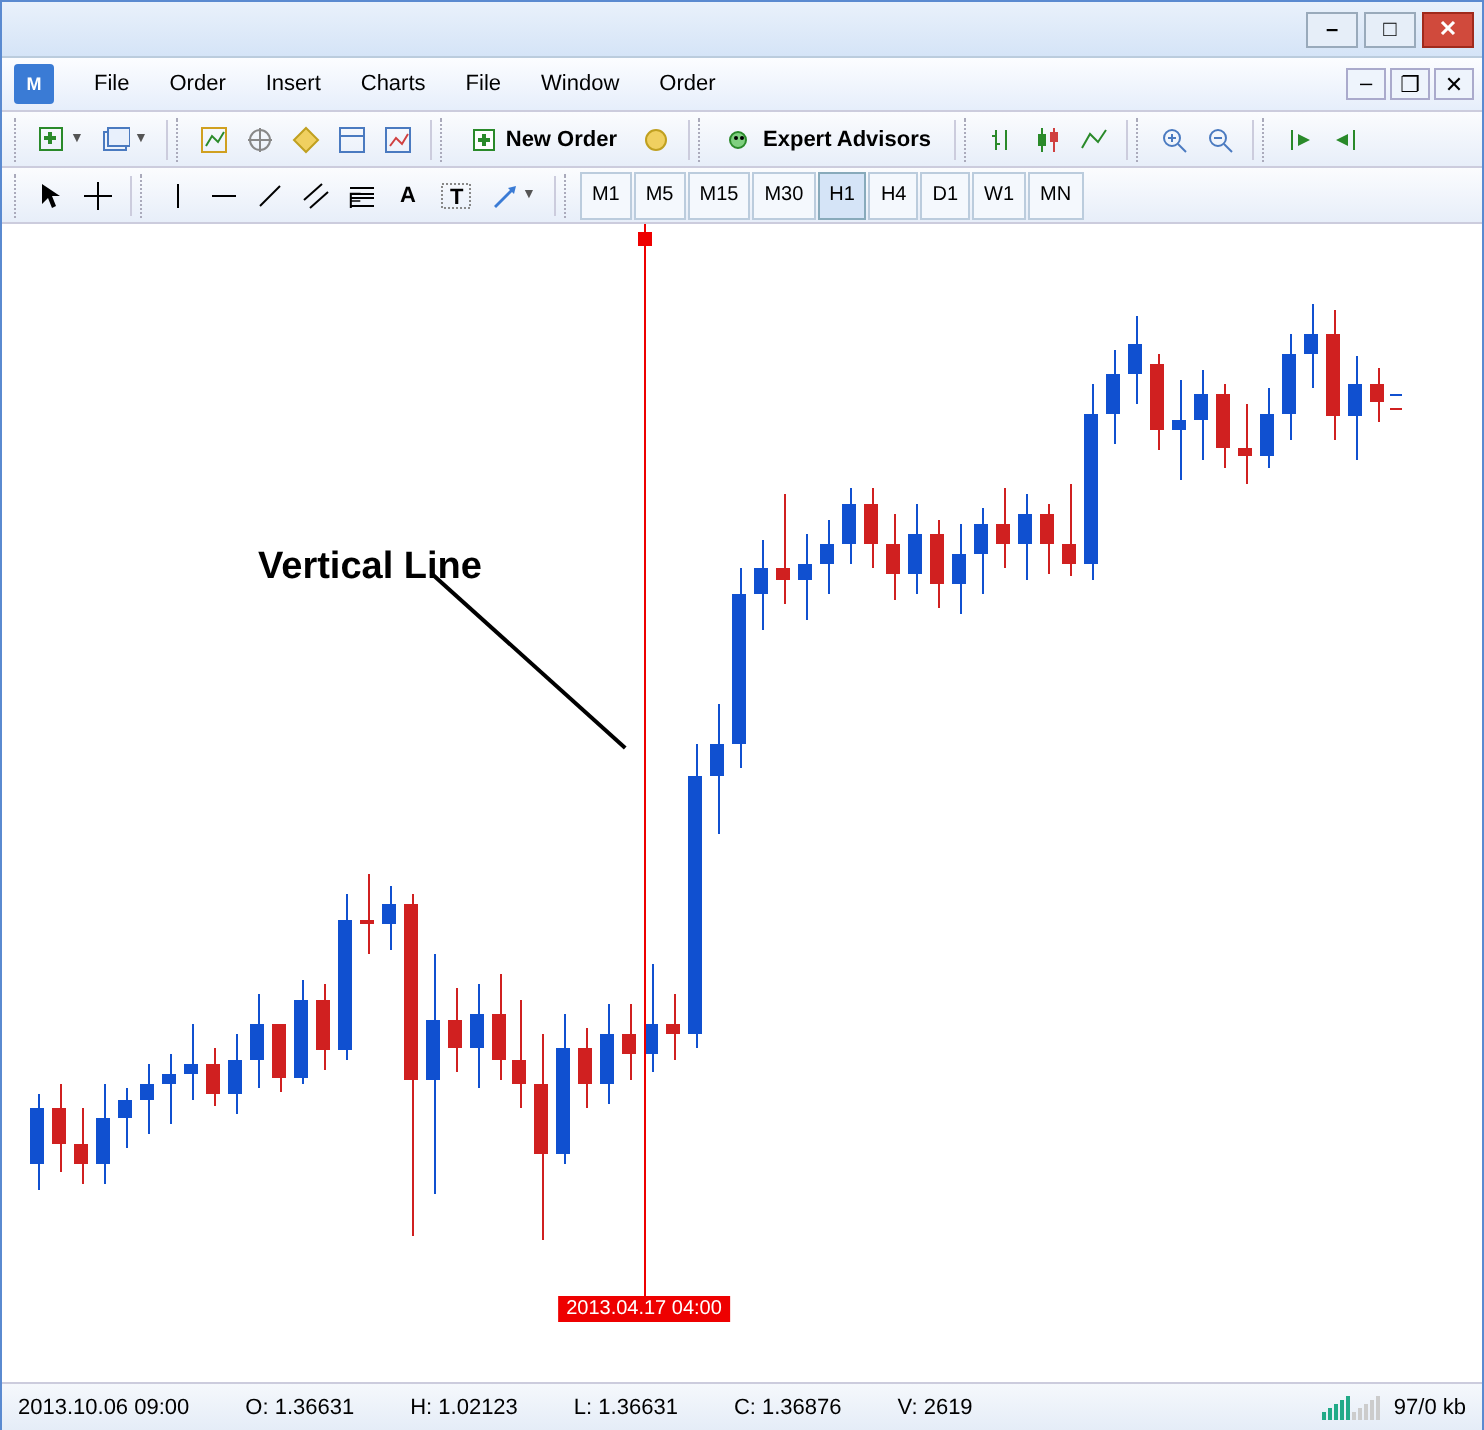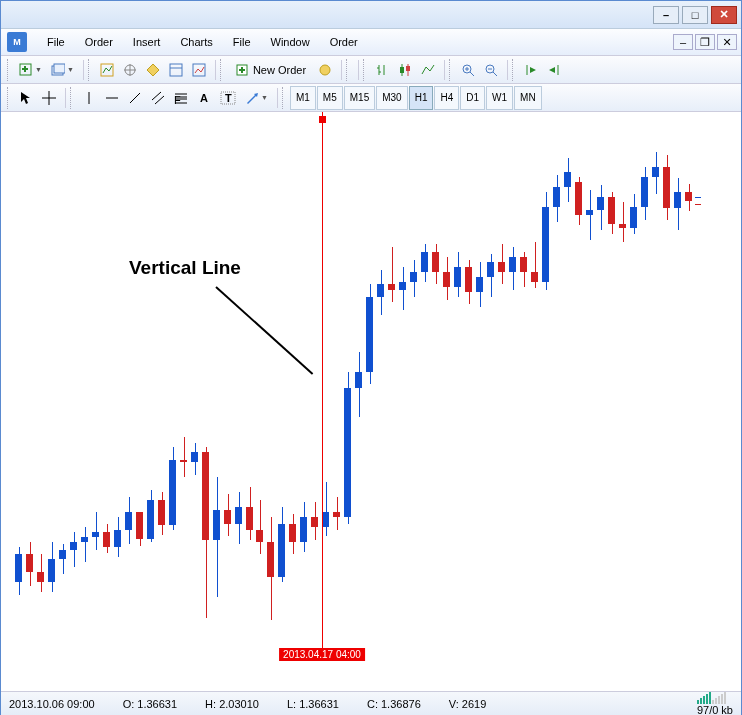--- a/index.html
+++ b/index.html
@@ -9,21 +9,21 @@
   .title-btn { width: 26px; height: 18px; margin-left: 3px; background: #e6eef8; border: 1px solid #9ab; display:flex; align-items:center; justify-content:center; font-weight:bold; }
   .title-btn.close { background: #d04a3c; border-color:#a02a1c; color:#fff; }
   .menubar { height: 27px; background: linear-gradient(#fcfdff,#e6eefb); border-bottom:1px solid #ccd; display:flex; align-items:center; padding-left:6px; }
   .mt-icon { width:20px; height:20px; background:#3a7bd5; margin-right:10px; display:flex; align-items:center; justify-content:center; color:#fff; font-size:9px; font-weight:bold; border-radius:2px;}
   .menu-item { padding: 0 10px; cursor:default; }
   .menu-right { margin-left:auto; display:flex; padding-right:4px; }
   .menubar-btn { width:20px; height:16px; border:1px solid #aac; margin-left:2px; display:flex; align-items:center; justify-content:center; font-size:9px; background:#eef4fc; }
 
   .toolbar1, .toolbar2 { height: 28px; background: linear-gradient(#fbfcfe,#e7eef9); border-bottom:1px solid #ccd; display:flex; align-items:center; padding-left:6px; }
   .tool-btn { height:20px; min-width:22px; padding:0 3px; margin-right:1px; display:flex; align-items:center; justify-content:center; border:1px solid transparent; border-radius:2px; cursor:default; }
-  .tool-btn.with-text { padding:0 6px; }
+  .tool-btn.with-text { padding:0 6px;font-weight:bold; }
   .tool-btn.with-text span { margin-left:4px; }
   .tool-sep { width:1px; height:20px; background:#ccd; margin: 0 4px; }
   .tool-group-handle { width:4px; height:22px; border-left:1px dotted #aab; margin-right:4px; }
   .dd-arrow { font-size:7px; margin-left:2px; color:#555;}
   .tf-btn { height:24px; padding:0 5px; margin-right:1px; border:1px solid #bcd; background:#f4f8fd; font-size:10px; display:flex; align-items:center; }
   .tf-btn.active { background:#d5e4f7; border-color:#8ab; }
 
   .chart-area { width:740px; height:579px; background:#fff; position:relative; overflow:hidden; }
   .vline { position:absolute; top:0; bottom:30px; width:1px; background:#e00; }
   .vline-handle { position:absolute; left:-3px; width:7px; height:7px; background:#e00; }
@@ -34,21 +34,21 @@
   .candle .wick { position:absolute; left:50%; width:1px; background:#000; }
   .candle .body { position:absolute; left:0; right:0; }
   .candle.up .wick { background:#1050d0; }
   .candle.up .body { background:#1050d0; }
   .candle.dn .wick { background:#d02020; }
   .candle.dn .body { background:#d02020; }
   .tick { position:absolute; width:6px; height:1px; }
 
   .statusbar { height:25px; background: linear-gradient(#f5f8fc,#e4ecf7); border-top:1px solid #ccd; display:flex; align-items:center; padding:0 8px; font-size:10px; }
   .status-cell { margin-right:28px; }
-  .status-net { margin-left:auto; display:flex; align-items:center;flex-direction:column; }
+  .status-net { margin-left:auto; display:flex; align-items:center; }
   .net-bars { display:flex; align-items:flex-end; margin-right:6px; }
   .net-bars div { width:2px; margin-right:1px; background:#2a8; }
   .net-bars .g { background:#ccc; }
 </style>
 </head>
 <body>
 
 <div class="window">
 
   <div class="titlebar">
@@ -144,20 +144,28 @@
         </svg>
         <span>New Order</span>
       </div>
     <div class="tool-btn">
         <svg width="14" height="14">
           <circle cx="7" cy="7" r="5" fill="#f0d060" stroke="#c0a020"></circle>
         </svg>
       </div>
     <div class="tool-sep"></div>
     <div class="tool-group-handle"></div>
+    <div class="tool-btn with-text">
+        <svg width="14" height="14">
+          <circle cx="5" cy="7" r="4" fill="#80d080" stroke="#2a8a2a"></circle>
+          <circle cx="4" cy="6" r="1" fill="#000"></circle>
+          <circle cx="7" cy="6" r="1" fill="#000"></circle>
+        </svg>
+        <span>Expert Advisors</span>
+      </div>
     <div class="tool-sep"></div>
     <div class="tool-group-handle"></div>
     <div class="tool-btn">
         <svg width="14" height="14">
           <line x1="4" y1="2" x2="4" y2="12" stroke="#2a8a2a"></line>
           <line x1="9" y1="2" x2="9" y2="12" stroke="#2a8a2a"></line>
           <line x1="2" y1="5" x2="4" y2="5" stroke="#2a8a2a"></line>
           <line x1="4" y1="9" x2="6" y2="9" stroke="#2a8a2a"></line>
         </svg>
       </div>
@@ -531,31 +539,31 @@
         <div class="candle dn" style="left: 684px; width: 7px;">
           <div class="wick" style="top: 72px; height: 27px;"></div>
           <div class="body" style="top: 80px; height: 9px;"></div>
         </div>
       </div>
     <div class="vline" style="left:321px;">
       <div class="vline-handle" style="top:4px;"></div>
       <div class="vline-handle" style="bottom:4px;"></div>
     </div>
     <div class="vline-label-box" style="left:321px;">2013.04.17 04:00</div>
-    <div class="annotation-text" style="left:128px; top:145px;text-align:right;">Vertical Line</div>
+    <div class="annotation-text" style="left:128px; top:161px;text-align:right;">Vertical Line</div>
     <div class="annotation-line" style="left:215px; top:174px; width:130px; transform:rotate(42deg);"></div>
 
     <div class="tick" style="right:40px; top:85px; background:#1050d0"></div>
     <div class="tick" style="right:40px; top:92px; background:#d02020"></div>
   </div>
 
   <div class="statusbar">
     <div class="status-cell">2013.10.06 09:00</div>
     <div class="status-cell"><span>O:</span> <span>1.36631</span></div>
-    <div class="status-cell"><span>H:</span> <span>2.03010</span></div>
+    <div class="status-cell"><span>H:</span> <span>1.02123</span></div>
     <div class="status-cell"><span>L:</span> <span>1.36631</span></div>
     <div class="status-cell"><span>C:</span> <span>1.36876</span></div>
     <div class="status-cell"><span>V:</span> <span>2619</span></div>
     <div class="status-net">
       <div class="net-bars">
         <div style="height:4px"></div>
           <div style="height:6px"></div>
           <div style="height:8px"></div>
           <div style="height:10px"></div>
           <div style="height:12px"></div>

